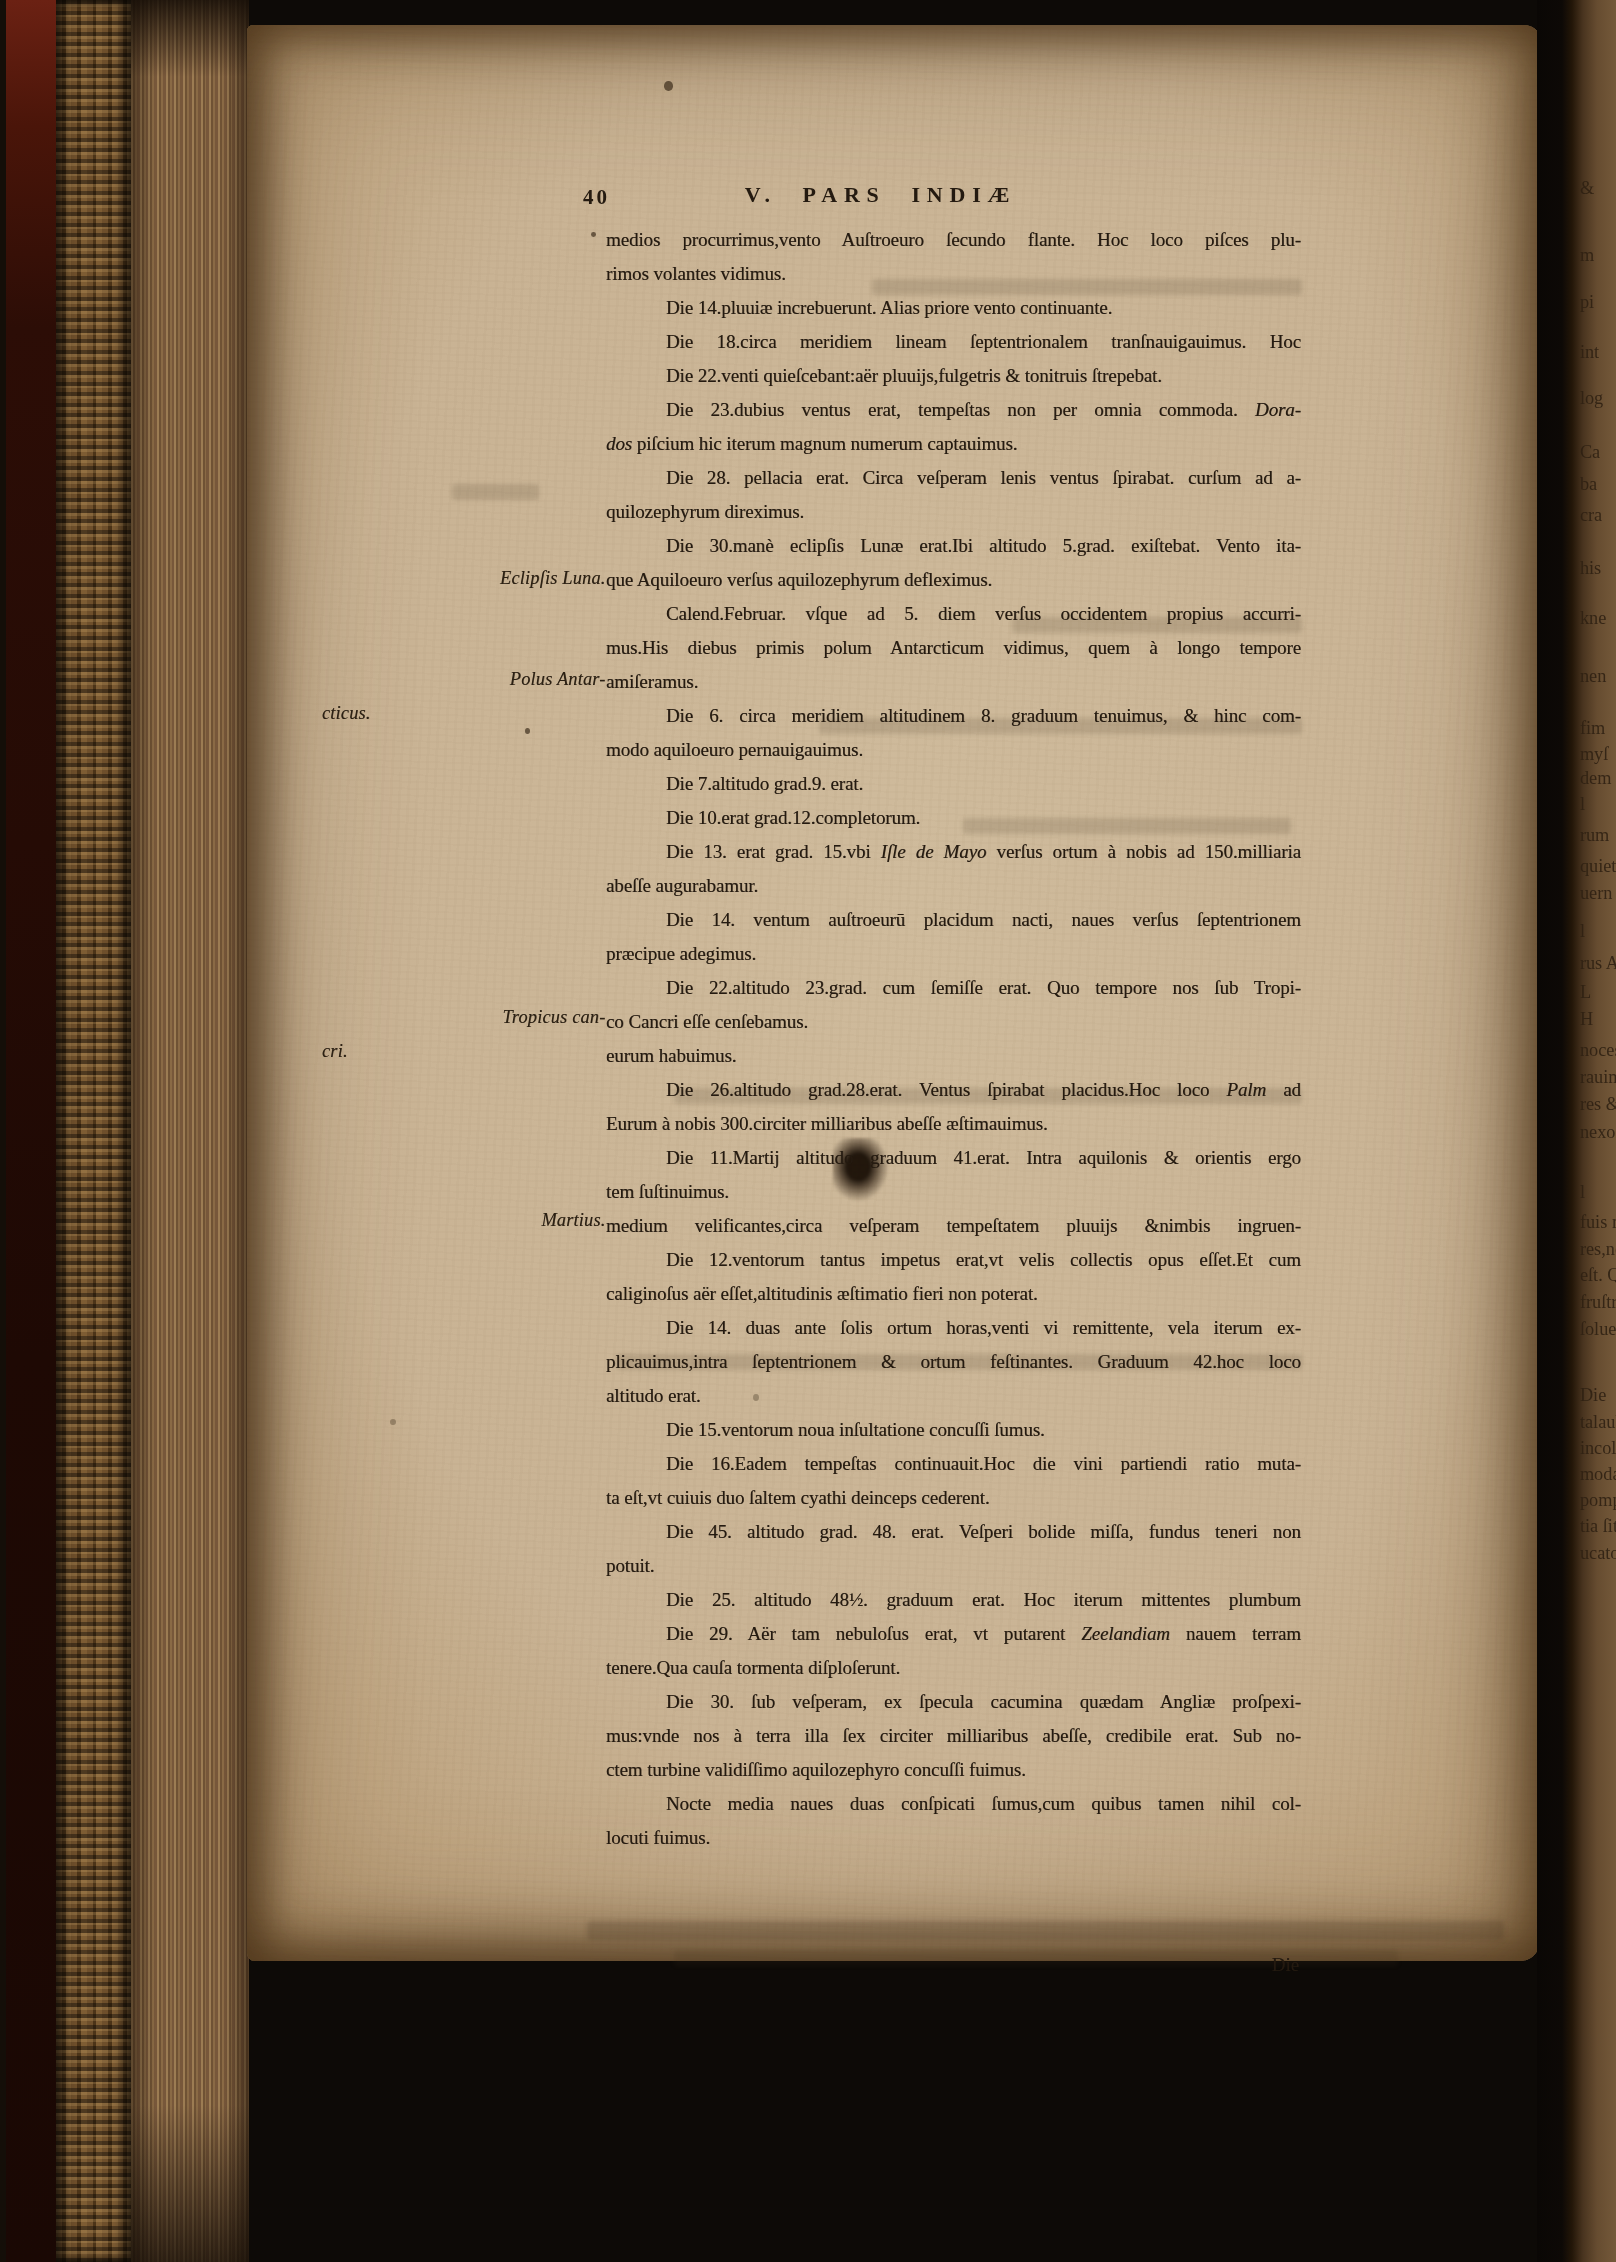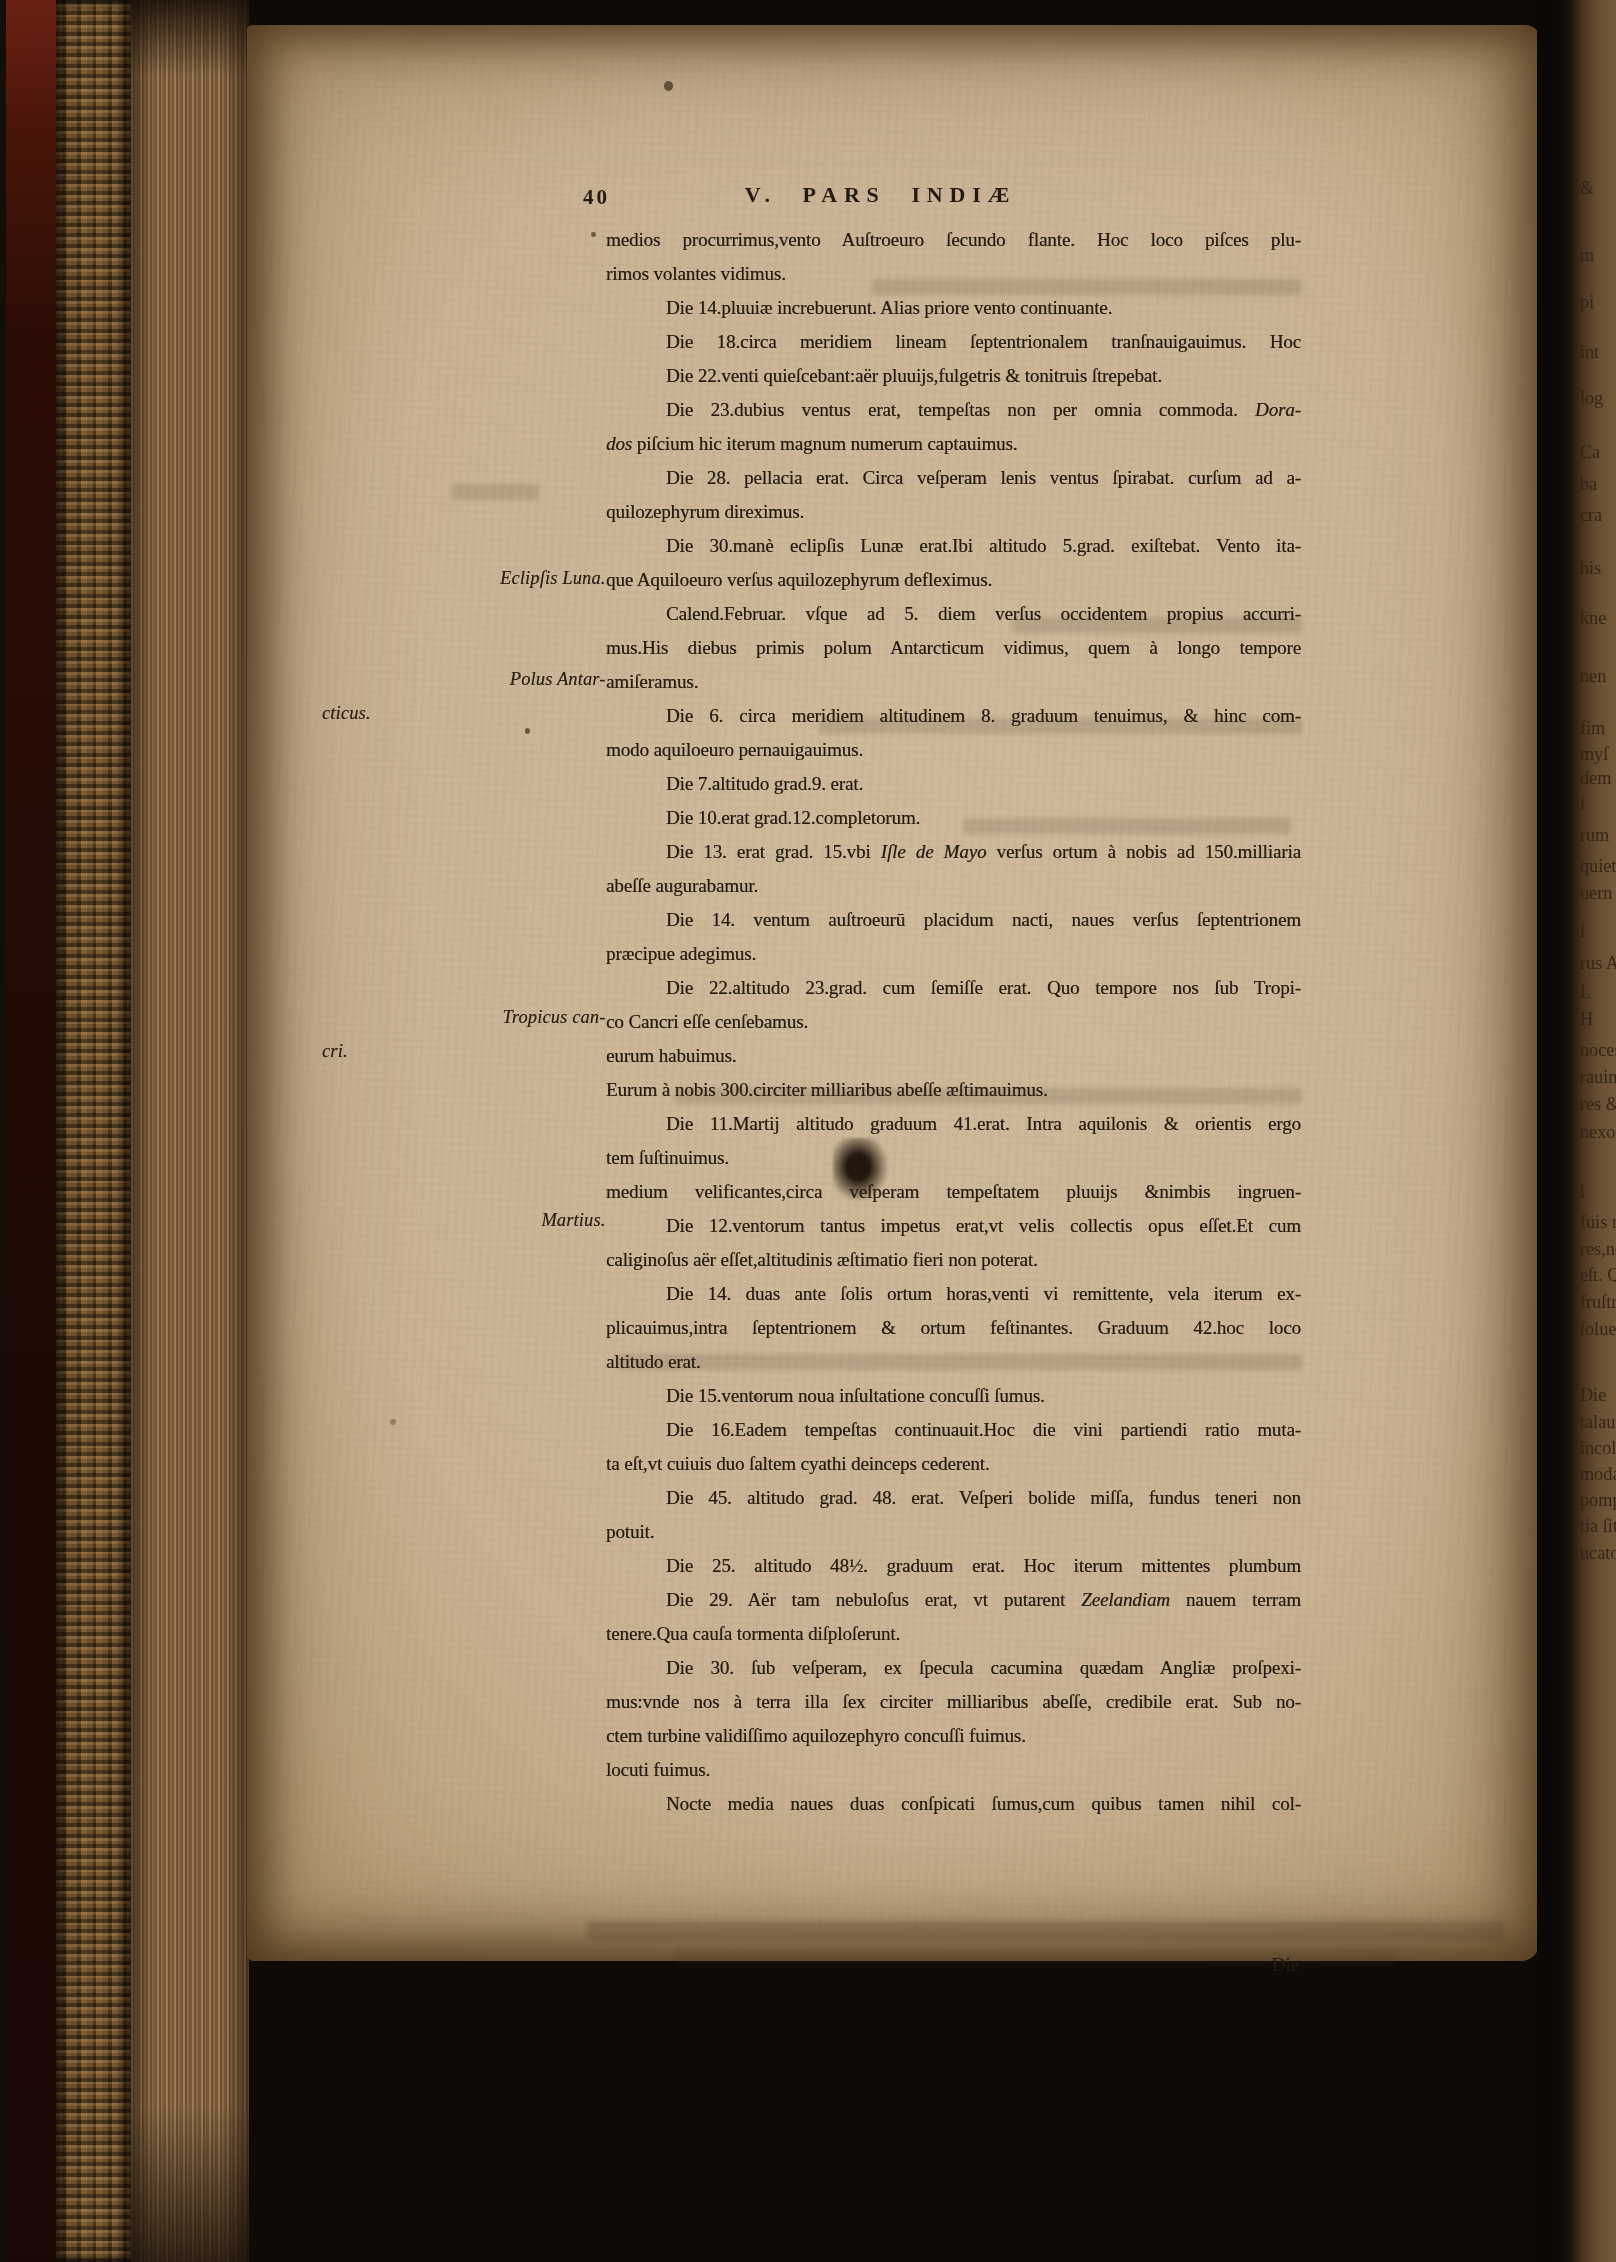--- a/index.html
+++ b/index.html
@@ -129,42 +129,43 @@
         <div class="line end"><span>modo aquiloeuro pernauigauimus.</span></div>
         <div class="line ind end"><span>Die 7.altitudo grad.9. erat.</span></div>
         <div class="line ind end"><span>Die 10.erat grad.12.completorum.</span></div>
         <div class="line ind"><span>Die 13. erat grad. 15.vbi </span><span class="it">Iſle de Mayo</span><span> verſus ortum à nobis ad 150.milliaria</span></div>
         <div class="line end"><span>abeſſe augurabamur.</span></div>
         <div class="line ind"><span>Die 14. ventum auſtroeurū placidum nacti, naues verſus ſeptentrionem</span></div>
         <div class="line end"><span>præcipue adegimus.</span></div>
         <div class="line ind"><span>Die 22.altitudo 23.grad. cum ſemiſſe erat. Quo tempore nos ſub Tropi-</span></div>
         <div class="line end"><span>co Cancri eſſe cenſebamus.</span></div>
         <div class="line end"><span>eurum habuimus.</span></div>
+        <div class="line ind"><span>Die 26.altitudo grad.28.erat. Ventus ſpirabat placidus.Hoc loco </span><span class="it">Palm</span><span> ad</span></div>
         <div class="line end"><span>Eurum à nobis 300.circiter milliaribus abeſſe æſtimauimus.</span></div>
         <div class="line ind"><span>Die 11.Martij altitudo graduum 41.erat. Intra aquilonis &amp; orientis ergo</span></div>
         <div class="line end"><span>tem ſuſtinuimus.</span></div>
         <div class="line"><span>medium velificantes,circa veſperam tempeſtatem pluuijs &amp;nimbis ingruen-</span></div>
         <div class="line ind"><span>Die 12.ventorum tantus impetus erat,vt velis collectis opus eſſet.Et cum</span></div>
         <div class="line end"><span>caliginoſus aër eſſet,altitudinis æſtimatio fieri non poterat.</span></div>
         <div class="line ind"><span>Die 14. duas ante ſolis ortum horas,venti vi remittente, vela iterum ex-</span></div>
         <div class="line"><span>plicauimus,intra ſeptentrionem &amp; ortum feſtinantes. Graduum 42.hoc loco</span></div>
         <div class="line end"><span>altitudo erat.</span></div>
         <div class="line ind end"><span>Die 15.ventorum noua inſultatione concuſſi ſumus.</span></div>
         <div class="line ind"><span>Die 16.Eadem tempeſtas continuauit.Hoc die vini partiendi ratio muta-</span></div>
         <div class="line end"><span>ta eſt,vt cuiuis duo ſaltem cyathi deinceps cederent.</span></div>
         <div class="line ind"><span>Die 45. altitudo grad. 48. erat. Veſperi bolide miſſa, fundus teneri non</span></div>
         <div class="line end"><span>potuit.</span></div>
         <div class="line ind"><span>Die 25. altitudo 48½. graduum erat. Hoc iterum mittentes plumbum</span></div>
         <div class="line ind"><span>Die 29. Aër tam nebuloſus erat, vt putarent </span><span class="it">Zeelandiam</span><span> nauem terram</span></div>
         <div class="line end"><span>tenere.Qua cauſa tormenta diſploſerunt.</span></div>
         <div class="line ind"><span>Die 30. ſub veſperam, ex ſpecula cacumina quædam Angliæ proſpexi-</span></div>
         <div class="line"><span>mus:vnde nos à terra illa ſex circiter milliaribus abeſſe, credibile erat. Sub no-</span></div>
         <div class="line end"><span>ctem turbine validiſſimo aquilozephyro concuſſi fuimus.</span></div>
+        <div class="line ind"><span>Nocte media naues duas conſpicati ſumus,cum quibus tamen nihil col-</span></div>
         <div class="line end"><span>locuti fuimus.</span></div>
-        <div class="line ind"><span>Nocte media naues duas conſpicati ſumus,cum quibus tamen nihil col-</span></div>
       </div>
     <div class="catchword">Die</div>
   </div>
 </div>
 
 <div class="facing"></div>
 <div class="fragments">
     <div class="frag" style="top: 176px;">&amp;</div>
     <div class="frag" style="top: 243px;">m</div>
     <div class="frag" style="top: 290px;">pi</div>

